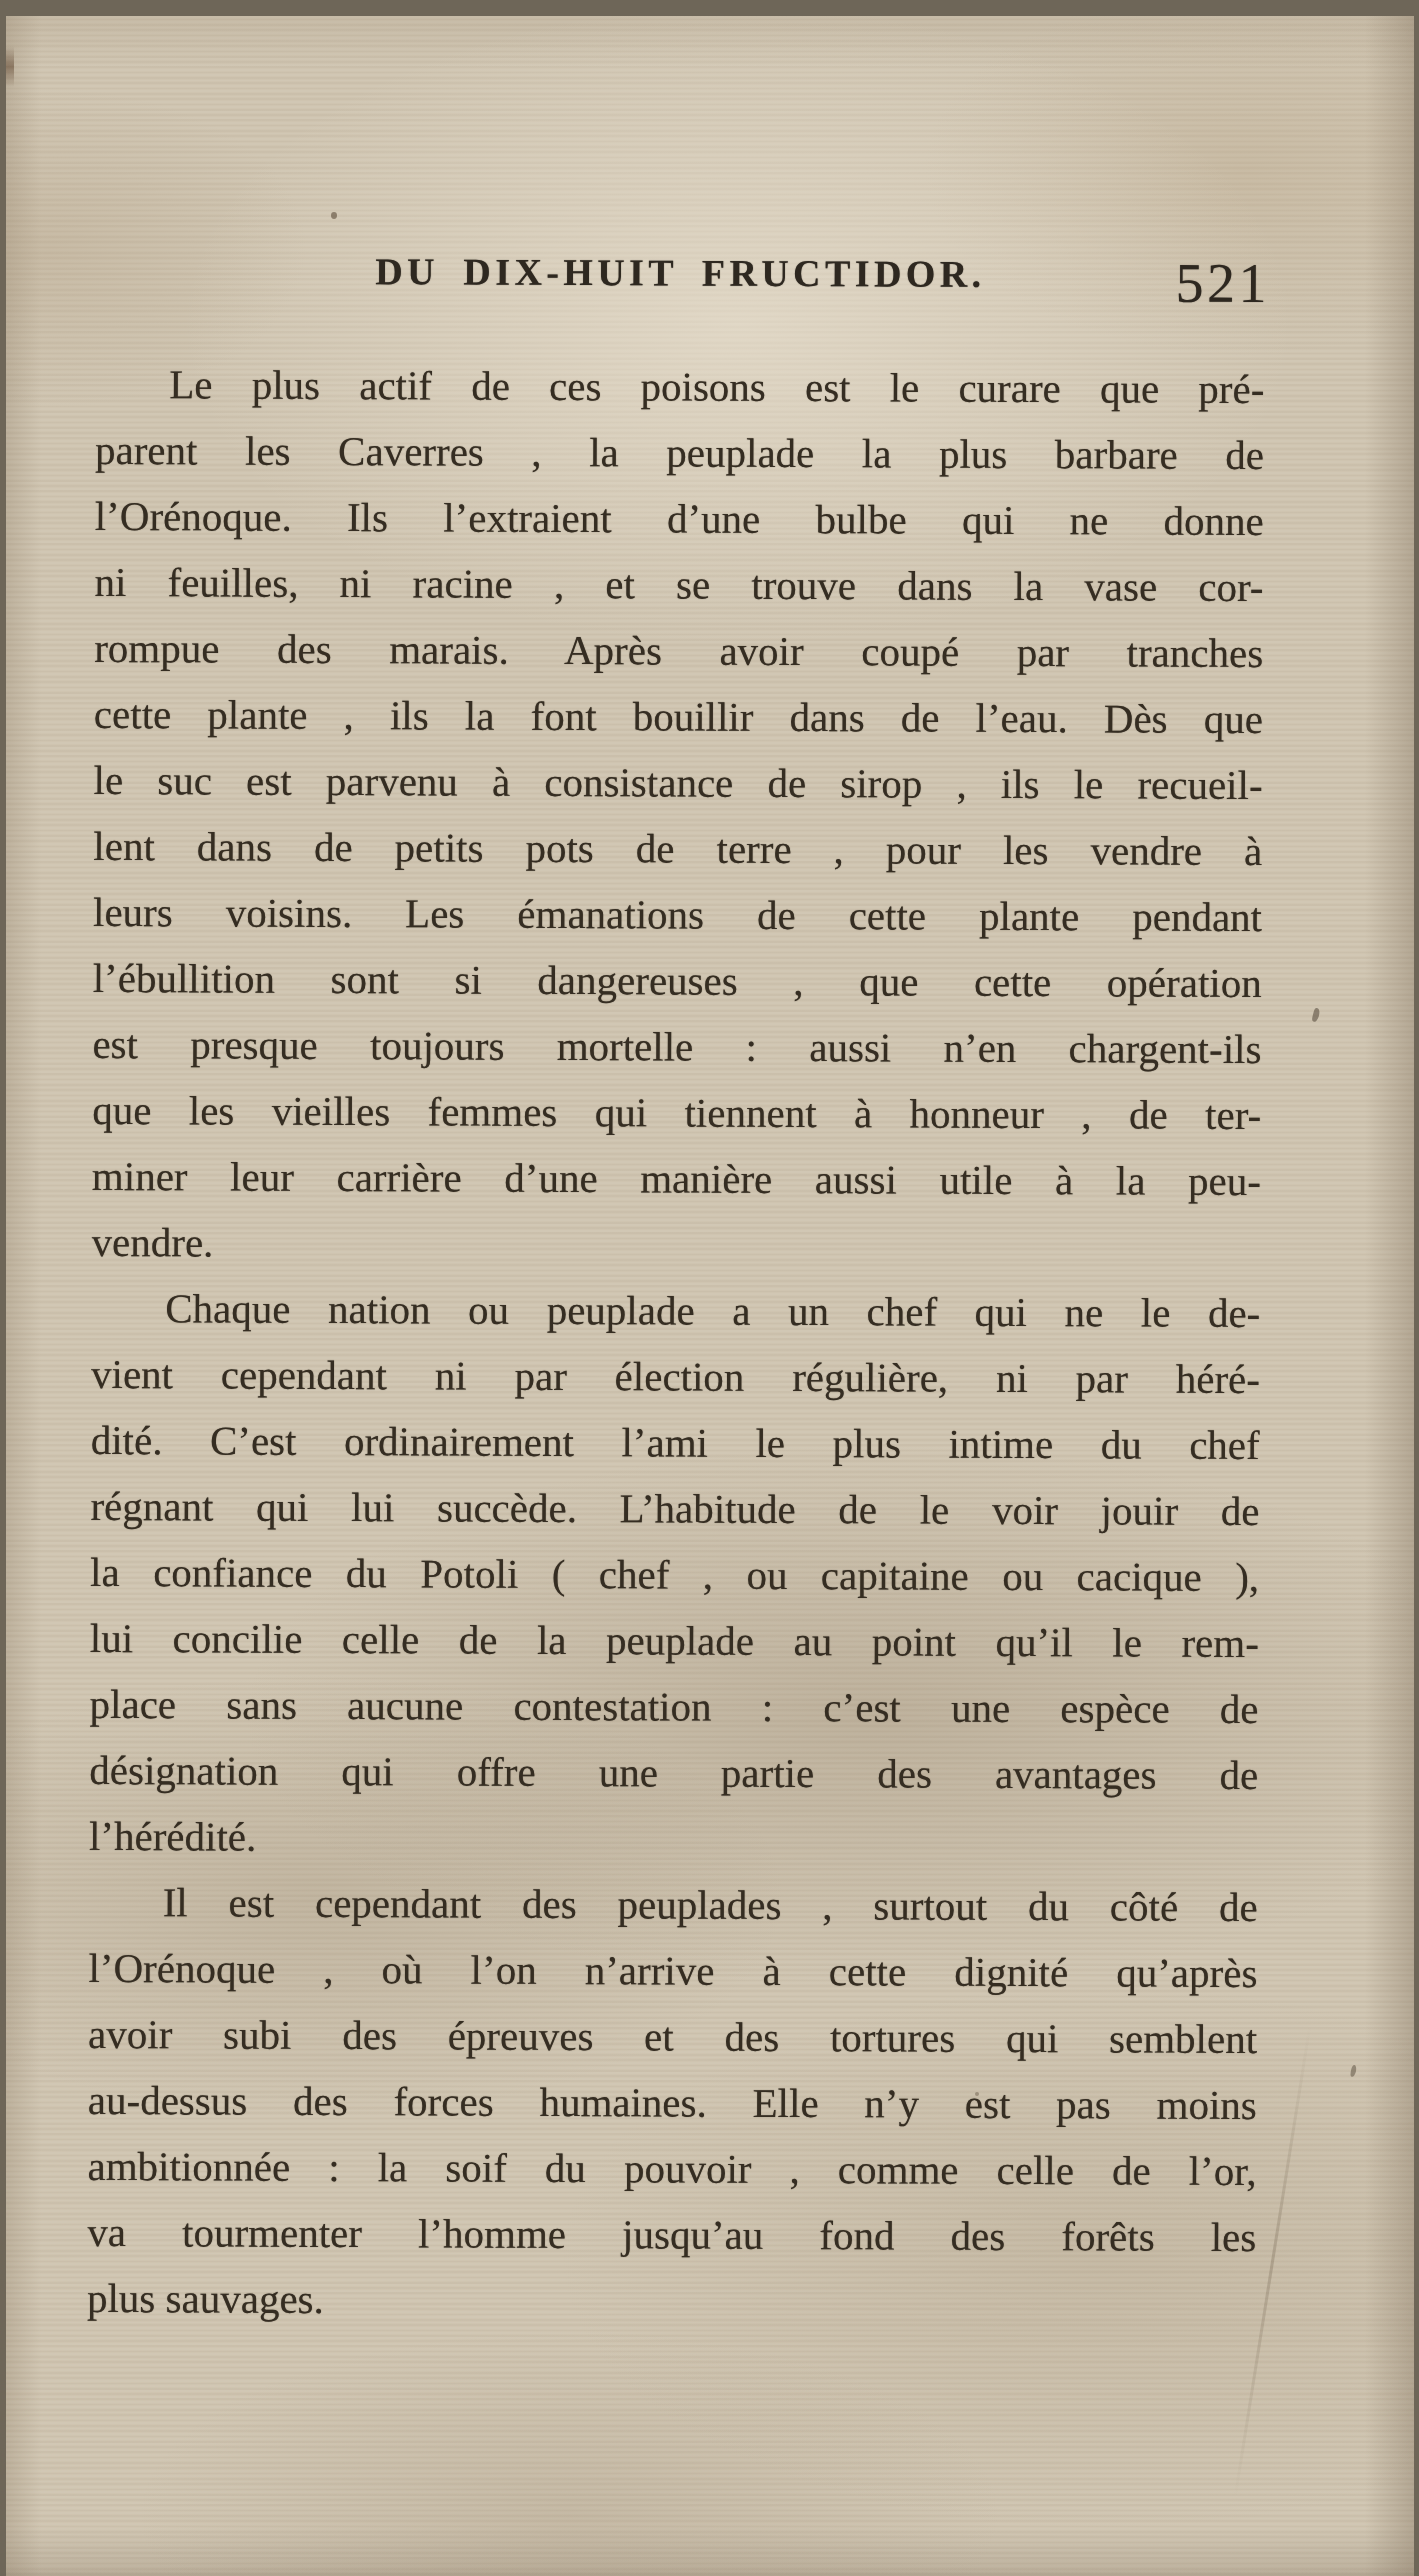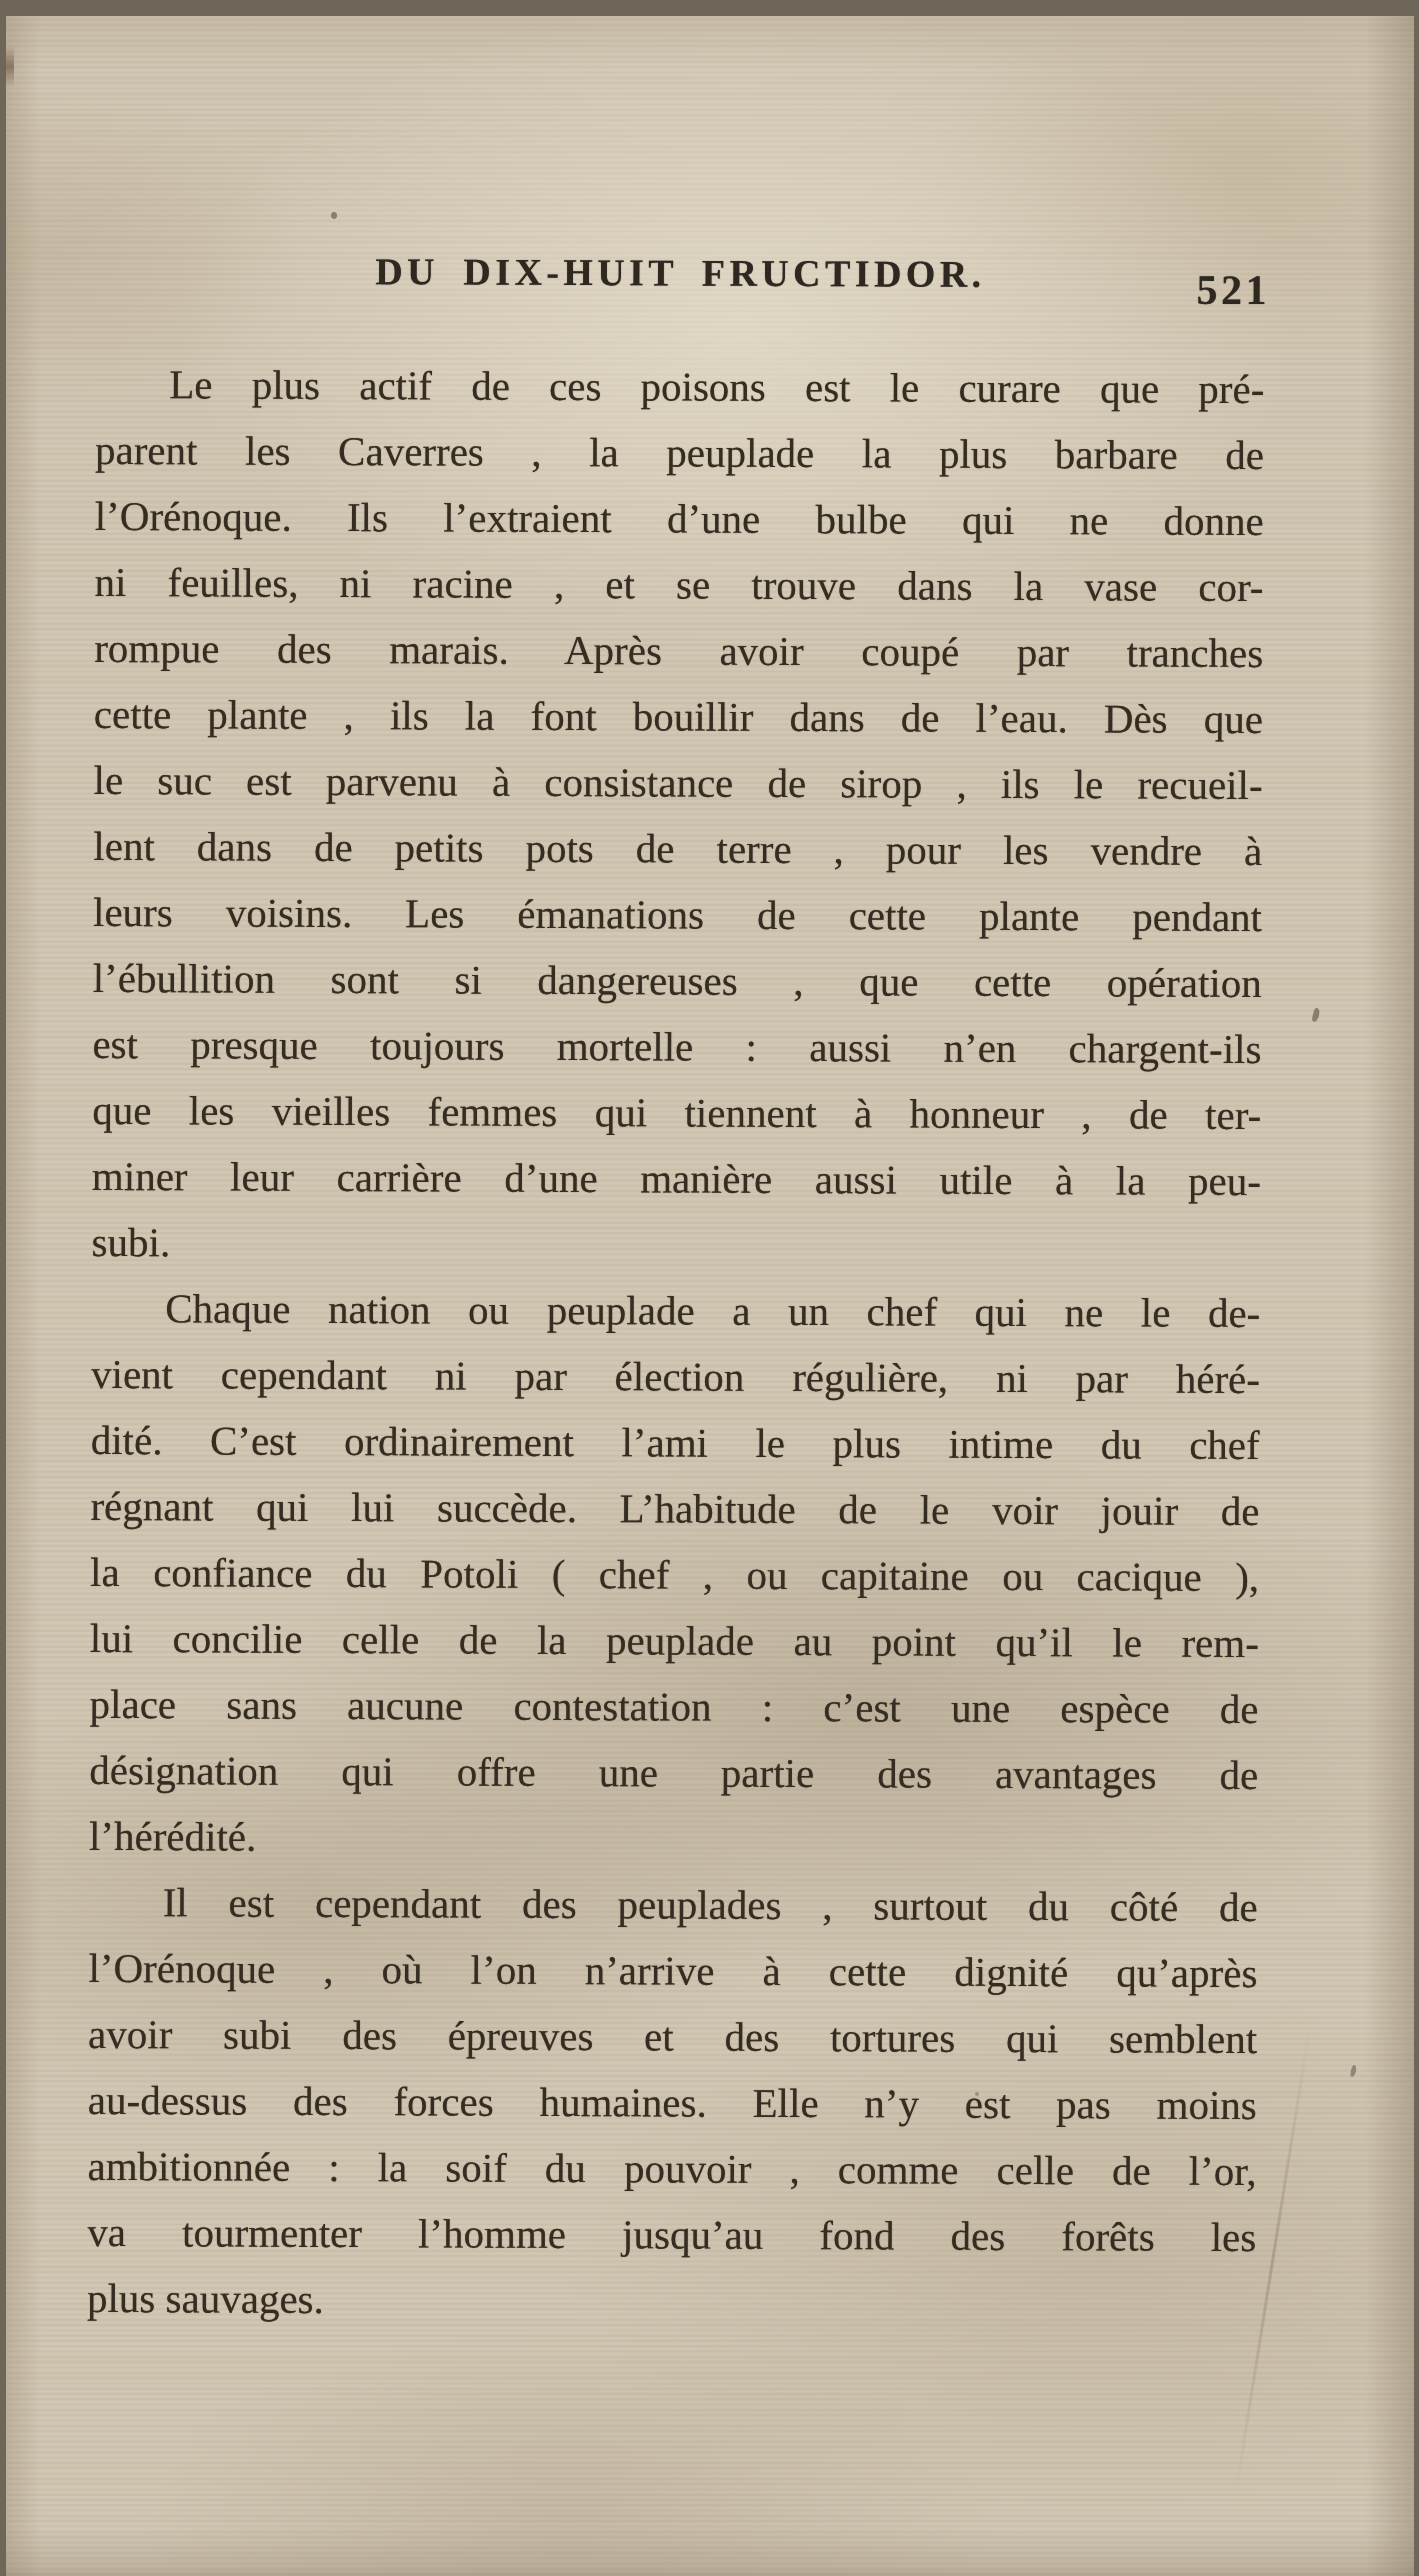--- a/index.html
+++ b/index.html
@@ -32,26 +32,25 @@
   }
   .running-header{position:relative;height:62px;}
   .header-title{
     display:block;text-align:center;
     font-weight:bold;font-size:38px;line-height:62px;
     letter-spacing:4.4px;word-spacing:10.6px;
     color:#2e2820;
     text-shadow:0 0 1.1px rgba(46,40,32,0.65);
   }
   .page-number{
-    position:absolute;right:-5.3px;top:15px;
-    font-size:42px;line-height:62px;letter-spacing:3.5px;
+    position:absolute;right:-5.3px;top:8px;
+    font-size:56px;line-height:62px;letter-spacing:3.5px;
     font-feature-settings:"onum";
     color:#2e2820;
     text-shadow:0 0 1.1px rgba(46,40,32,0.6);
-    font-weight:bold;
   }
   .body-text{margin-top:50px;font-size:41px;line-height:66px;}
   .paragraph{margin:0;}
   .line{
     text-align:justify;text-align-last:justify;
     height:66px;overflow:hidden;
     text-shadow:0 0 1px rgba(53,45,34,0.66);
   }
   .line.indent{text-indent:74px;}
   .line.last{text-align-last:left;}
@@ -100,21 +99,21 @@
           <div class="line"><span>ni feuilles, ni racine , et se trouve dans la vase cor-</span></div>
           <div class="line"><span>rompue des marais. Après avoir coupé par tranches</span></div>
           <div class="line"><span>cette plante , ils la font bouillir dans de l’eau. Dès que</span></div>
           <div class="line"><span>le suc est parvenu à consistance de sirop , ils le recueil-</span></div>
           <div class="line"><span>lent dans de petits pots de terre , pour les vendre à</span></div>
           <div class="line"><span>leurs voisins. Les émanations de cette plante pendant</span></div>
           <div class="line"><span>l’ébullition sont si dangereuses , que cette opération</span></div>
           <div class="line"><span>est presque toujours mortelle : aussi n’en chargent-ils</span></div>
           <div class="line"><span>que les vieilles femmes qui tiennent à honneur , de ter-</span></div>
           <div class="line"><span>miner leur carrière d’une manière aussi utile à la peu-</span></div>
-          <div class="line last"><span>subi.</span></div>
+          <div class="line last"><span>vendre.</span></div>
         </div>
         <div class="paragraph">
           <div class="line indent"><span>Chaque nation ou peuplade a un chef qui ne le de-</span></div>
           <div class="line"><span>vient cependant ni par élection régulière, ni par héré-</span></div>
           <div class="line"><span>dité. C’est ordinairement l’ami le plus intime du chef</span></div>
           <div class="line"><span>régnant qui lui succède. L’habitude de le voir jouir de</span></div>
           <div class="line"><span>la confiance du </span><span class="it">Potoli</span><span> ( chef , ou capitaine ou cacique ),</span></div>
           <div class="line"><span>lui concilie celle de la peuplade au point qu’il le rem-</span></div>
           <div class="line"><span>place sans aucune contestation : c’est une espèce de</span></div>
           <div class="line"><span>désignation qui offre une partie des avantages de</span></div>

